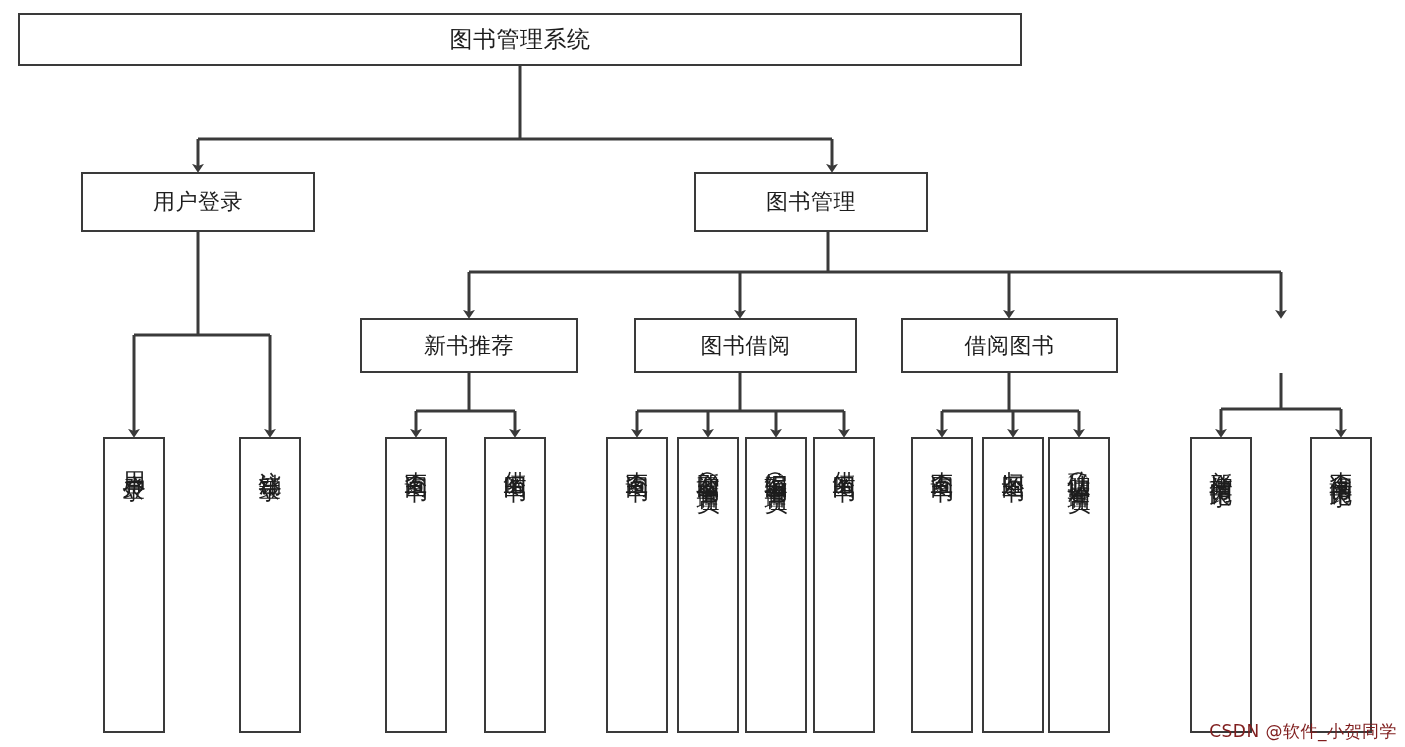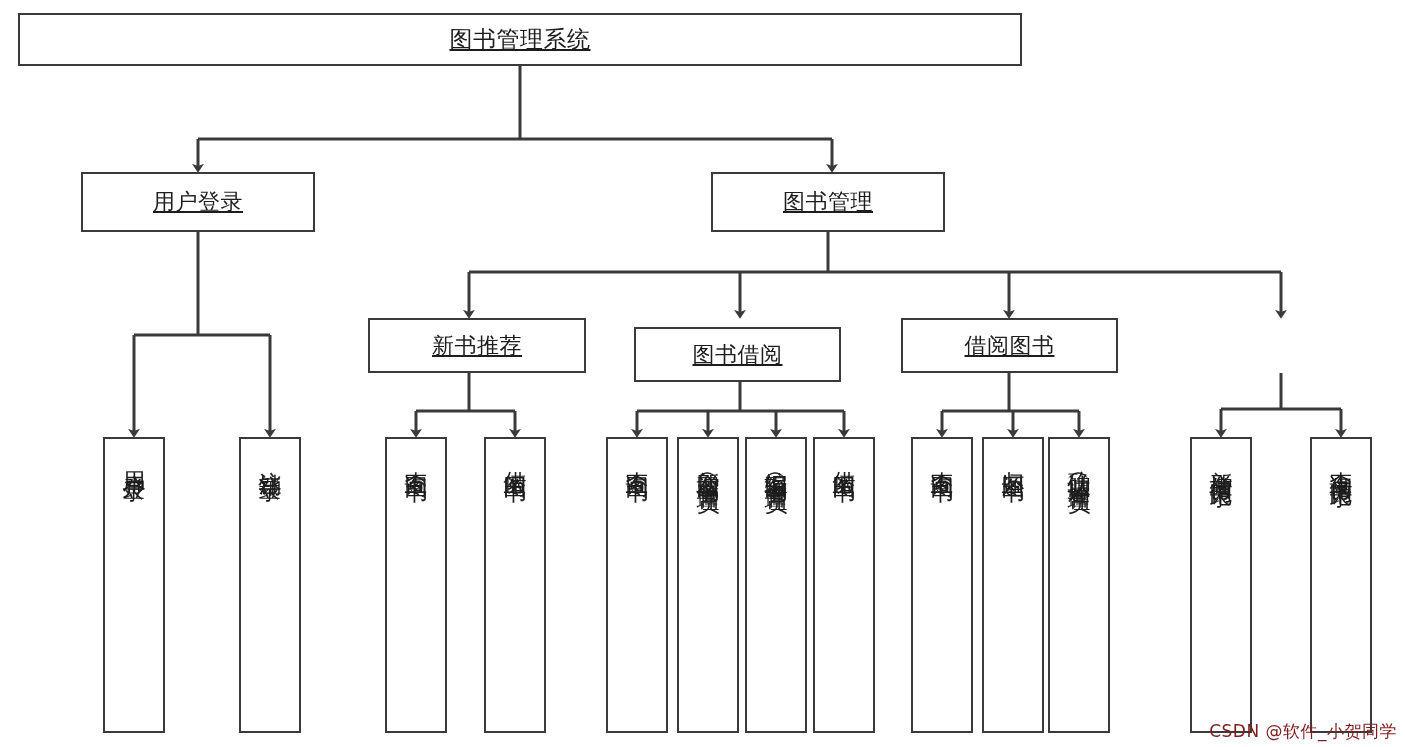--- a/index.html
+++ b/index.html
@@ -40,21 +40,20 @@
   .node .lbl {
     display: block;
     text-align: center;
     line-height: 1.18;
     white-space: nowrap;
   }
   
   .node.horiz .lbl {
     font-size: 22px;
     letter-spacing: 0.5px;
-    text-decoration: underline;
   }
   .node.root .lbl {
     font-size: 23px;
   }
   
   .node.vert {
     align-items: flex-start;
     justify-content: center;
     padding-top: 14px;
   }
@@ -135,28 +134,28 @@
     </g>
   </svg>
 
   <div class="node horiz root" style="left:18px; top:13px; width:1004px; height:53px;">
     <span class="lbl">图书管理系统</span>
   </div>
 
   <div class="node horiz" style="left:81px; top:172px; width:234px; height:60px;">
     <span class="lbl">用户登录</span>
   </div>
-  <div class="node horiz" style="left:711px; top:172px; width:234px; height:60px;">
+  <div class="node horiz" style="left:694px; top:172px; width:234px; height:60px;">
     <span class="lbl">图书管理</span>
   </div>
 
-  <div class="node horiz" style="left:368px; top:318px; width:218px; height:55px;">
+  <div class="node horiz" style="left:360px; top:318px; width:218px; height:55px;">
     <span class="lbl">新书推荐</span>
   </div>
-  <div class="node horiz" style="left:634px; top:318px; width:207px; height:55px;margin-top:9px;">
+  <div class="node horiz" style="left:634px; top:318px; width:223px; height:55px;">
     <span class="lbl">图书借阅</span>
   </div>
   <div class="node horiz" style="left:901px; top:318px; width:217px; height:55px;">
     <span class="lbl">借阅图书</span>
   </div>
 
   <div class="node vert" style="left:103px; top:437px; width:62px; height:296px;">
     <span class="lbl">用户登录</span>
   </div>
   <div class="node vert" style="left:239px; top:437px; width:62px; height:296px;">

